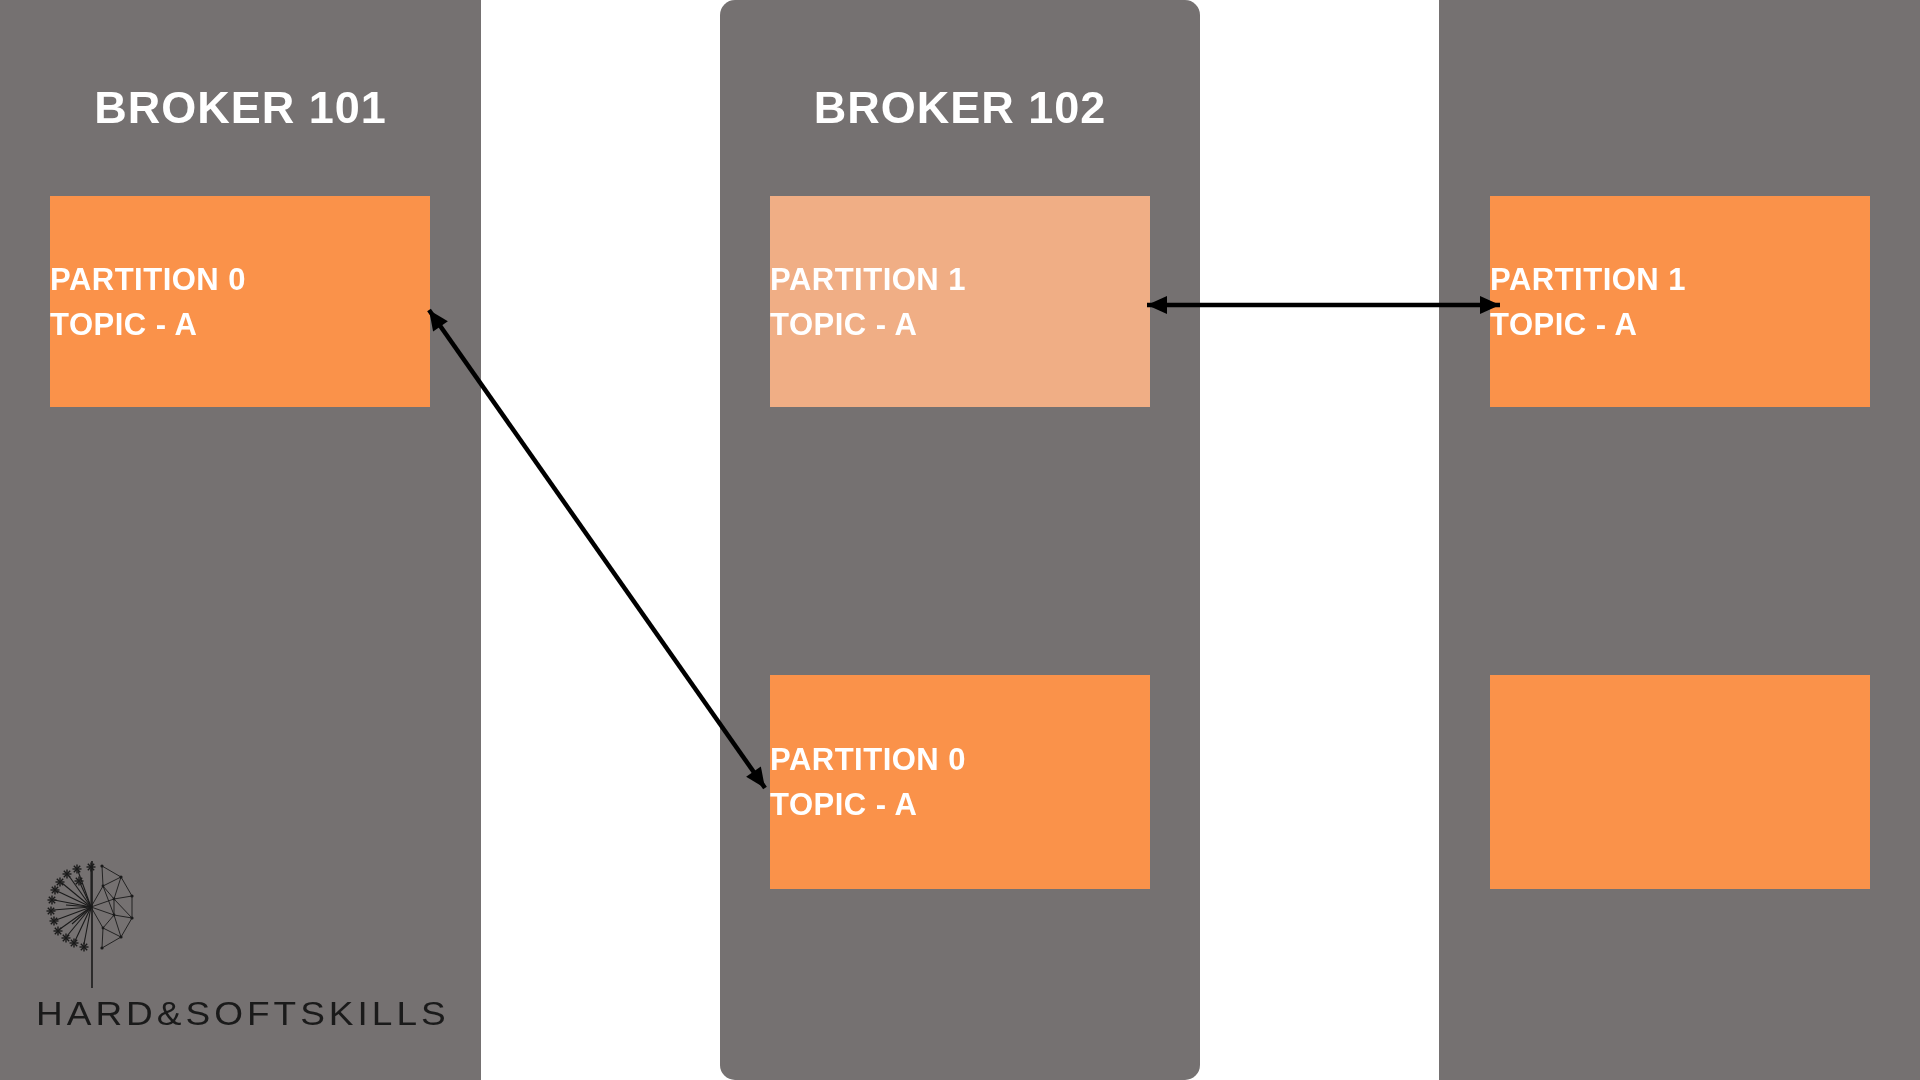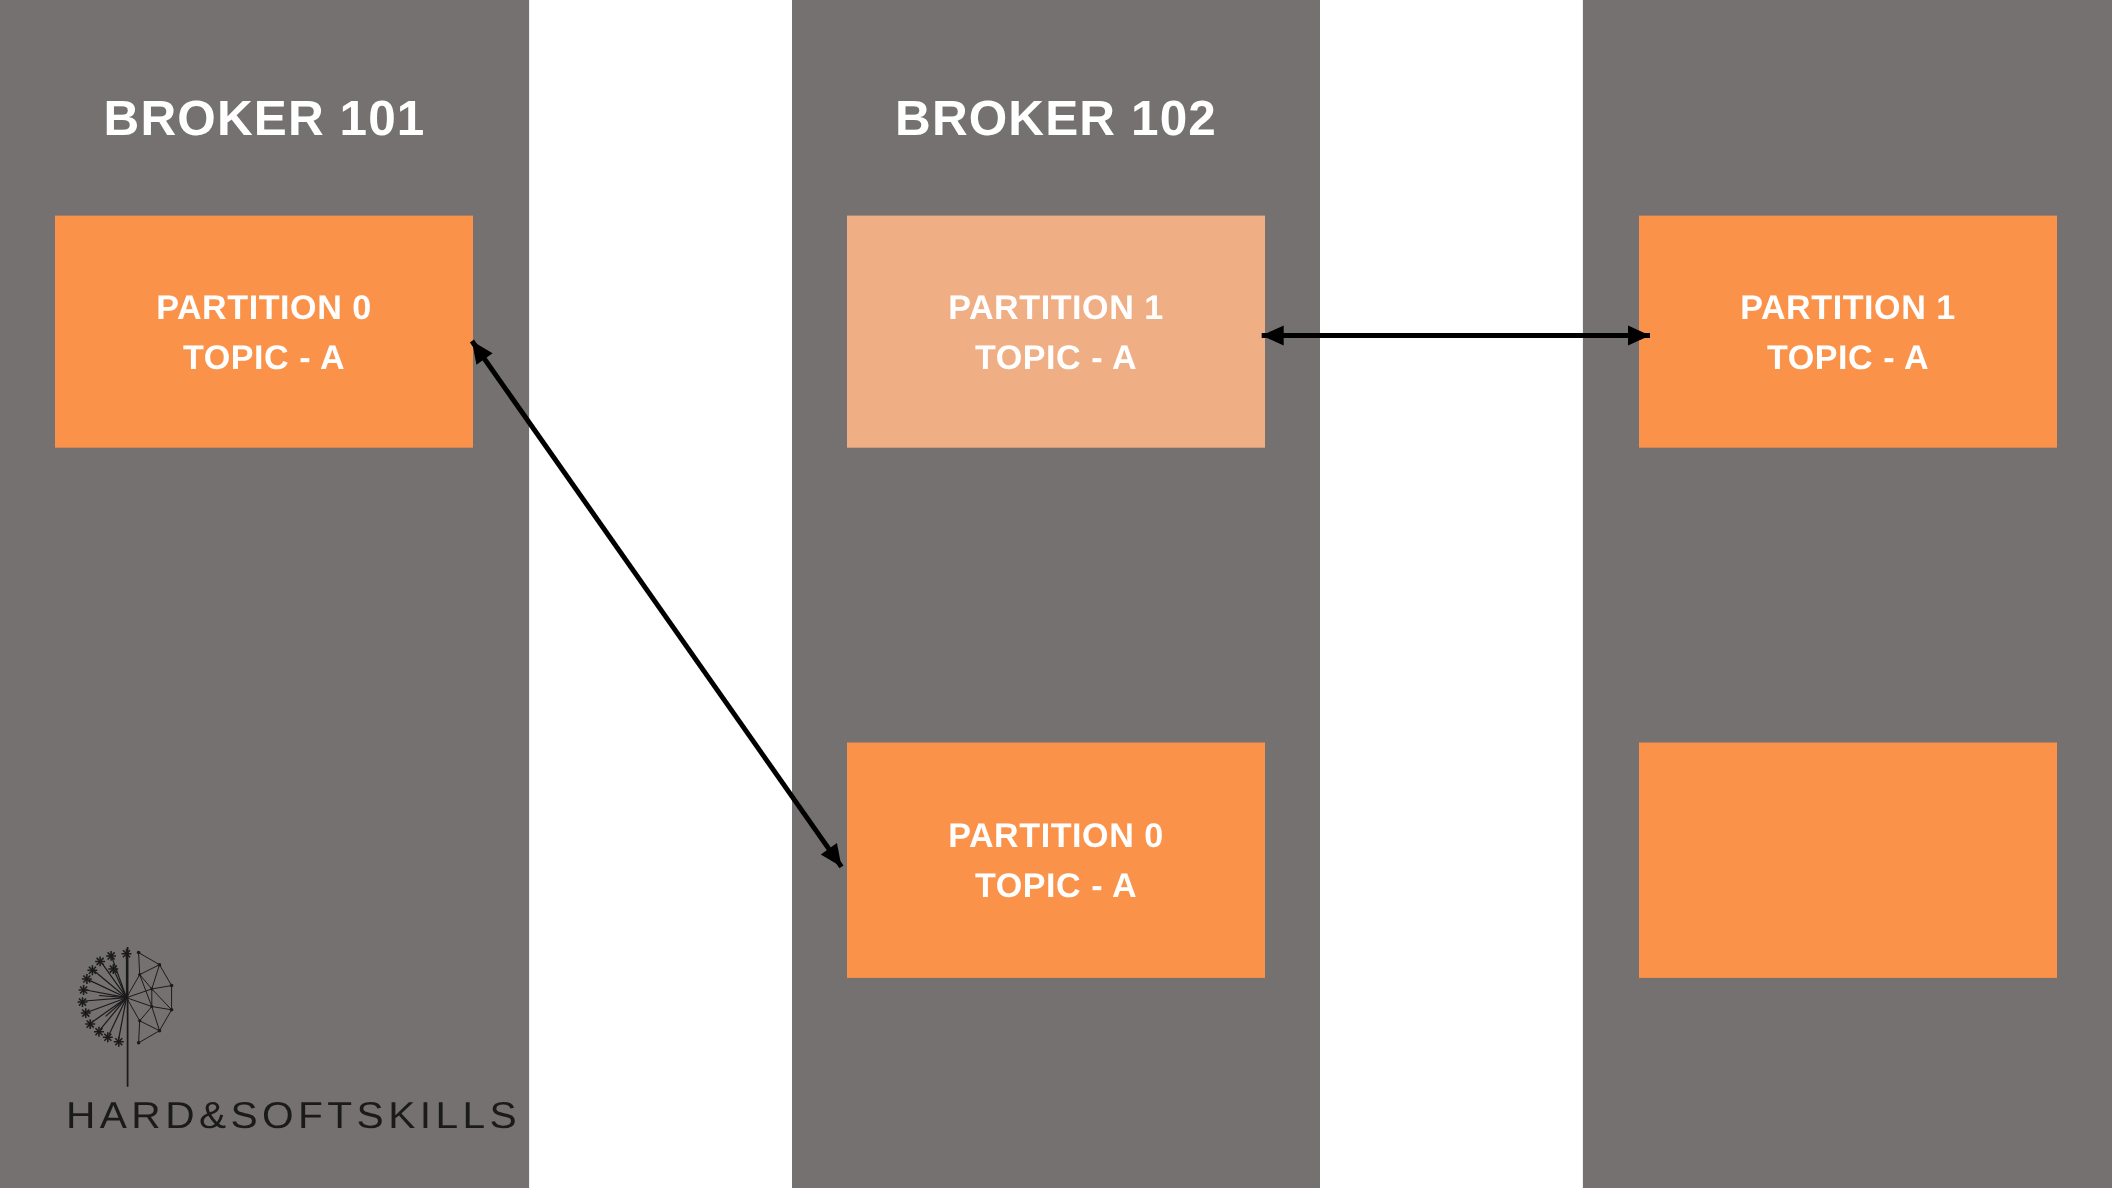--- a/index.html
+++ b/index.html
@@ -23,54 +23,53 @@
     position:relative;
     width:1920px;height:1080px;
     background:var(--page-bg);
     padding-left:38px;
   }
   .broker-col{
     position:absolute;top:0;height:1080px;
     background:var(--column-bg);
   }
   .col-1{left:0;width:481px;}
-  .col-2{left:720px;width:480px;}
+  .col-2{left:720px;width:480px;border-radius:15px;}
   .col-3{left:1439px;width:481px;}
   .broker-title{
     position:absolute;top:80px;left:0;right:0;height:56px;
     display:flex;align-items:center;justify-content:center;
     color:var(--title-text);
     font-size:45px;font-weight:bold;letter-spacing:1px;
     white-space:nowrap;
   }
   .partition-box{
     position:absolute;
     width:380px;
-    display:flex;flex-direction:column;align-items:center;justify-content:center;
+    display:flex;flex-direction:column;align-items:flex-start;justify-content:center;
     color:var(--box-text);
     font-size:31px;font-weight:bold;line-height:45px;letter-spacing:0.5px;
     text-align:center;
   }
   .partition-box.orange{background:var(--orange);}
   .partition-box.peach{background:var(--peach);}
   .row-top{top:196px;height:211px;}
   .row-bottom{top:675px;height:214px;}
   .x-col1{left:50px;}
   .x-col2{left:50px;}
   .x-col3{left:51px;}
   .arrow-layer{
     position:absolute;left:0;top:0;width:1920px;height:1080px;
     z-index:5;pointer-events:none;
   }
   .arrow-line{stroke:var(--arrow-ink);stroke-width:4.5px;}
   .arrow-head{fill:var(--arrow-ink);}
   .logo{
     position:absolute;left:28px;top:845px;width:430px;height:200px;
     z-index:3;
-    margin-left:24px;
   }
   .logo-mark{position:absolute;left:8px;top:0;}
   .logo-mark line, .logo-mark path, .logo-mark polyline{
     stroke:var(--logo-ink);fill:none;
   }
   .logo-mark circle{fill:var(--logo-ink);}
   .logo-text{
     position:absolute;left:8px;top:150px;
     color:var(--logo-ink);
     font-size:37px;font-weight:normal;letter-spacing:4px;

